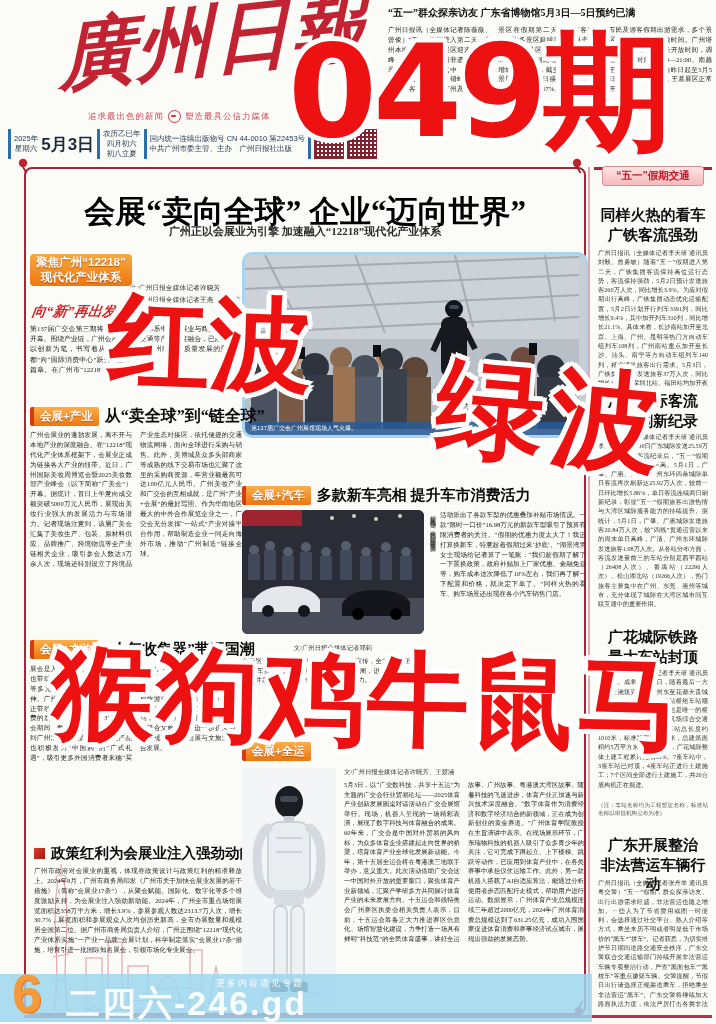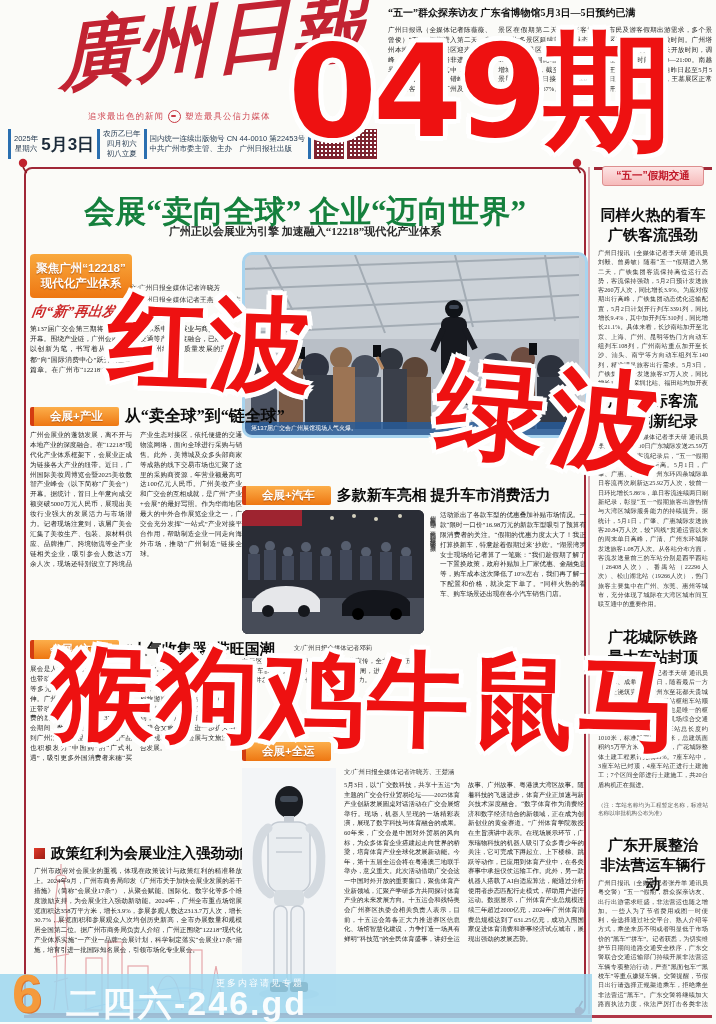--- a/index.html
+++ b/index.html
@@ -29,36 +29,36 @@
   
   .tn{left:388px;top:6px;width:324px;}
   .tn-kicker{font-size:10px;font-weight:bold;color:#111;}
   .tn-head{font-size:23px;font-weight:900;letter-spacing:1px;color:#0d0d0d;margin-top:3px;white-space:nowrap;}
   .tn-body{margin-top:5px;column-count:3;column-gap:7px;font-size:6.6px;line-height:1.5;color:#222;height:98px;overflow:hidden;}
 
   
   .frame{left:24px;top:167px;width:558px;height:844px;border:2px solid #a02837;border-radius:8px;}
   .pin{width:14px;height:16px;}
   .m-kicker{left:60px;top:176px;width:490px;text-align:center;font-size:11px;color:#2b2b2b;font-weight:600;margin-top:48px;}
-  .m-head{left:28px;top:191px;width:554px;text-align:center;font-size:31px;font-weight:900;color:#15803d;white-space:nowrap;}
-  .focus-box{left:30px;top:254px;width:102px;height:44px;border-radius:4px;
+  .m-head{left:28px;top:191px;width:554px;text-align:center;font-size:31px;font-weight:900;color:#000000;white-space:nowrap;}
+  .focus-box{left:30px;top:254px;width:102px;height:32px;border-radius:4px;
     background:linear-gradient(180deg,#f9a93e,#ee7712);display:flex;flex-direction:column;justify-content:center;
     color:#fff;font-weight:900;font-size:11.5px;text-align:center;line-height:1.3;
     font-family:"Liberation Sans",sans-serif;text-shadow:0 1px 1px rgba(130,50,0,.6);}
   .focus-logo{left:32px;top:303px;font-size:14px;font-weight:900;font-style:italic;color:#cd2a2a;transform:skewX(-8deg);}
   .byline{left:130px;top:282px;width:114px;font-size:6.8px;line-height:1.7;color:#333;}
   .intro{left:30px;top:324px;width:212px;column-count:2;column-gap:8px;font-size:6.8px;line-height:1.5;height:80px;}
 
   .photo-main{left:242px;top:252px;width:340px;height:180px;border:3px solid #a8d4ef;border-radius:10px;overflow:hidden;background:#c9cfd5;}
   .photo-cap{position:absolute;left:0;bottom:0;width:100%;height:13px;background:rgba(40,90,150,.85);
     color:#fff;font-size:6px;line-height:13px;padding-left:6px;box-sizing:border-box;font-family:"Liberation Sans",sans-serif;}
 
   .sec-row{display:flex;align-items:center;gap:6px;}
   .sec-label{background:linear-gradient(180deg,#fcae4a,#ee7712);border-left:4px solid #d43c10;color:#fff;
-    font-weight:900;font-size:11.5px;padding:2px 16px;border-radius:2px;white-space:nowrap;
+    font-weight:900;font-size:11.5px;padding:2px 6px;border-radius:2px;white-space:nowrap;
     font-family:"Liberation Sans",sans-serif;text-shadow:0 1px 1px rgba(130,50,0,.55);}
   .sec-title{font-size:16px;font-weight:900;color:#0a0a0a;white-space:nowrap;}
   .body2{column-count:2;column-gap:8px;font-size:6.6px;line-height:1.5;color:#262626;}
   .body1{font-size:6.6px;line-height:1.5;color:#262626;}
 
   .photo-car{left:242px;top:510px;width:182px;height:124px;border-radius:6px;overflow:hidden;background:#2a2d36;}
   .vcap{left:428px;top:510px;height:124px;writing-mode:vertical-rl;font-size:6px;color:#444;letter-spacing:1px;}
 
   .robot-img{left:242px;top:768px;width:94px;height:238px;background:#f3f5f7;overflow:hidden;}
 

